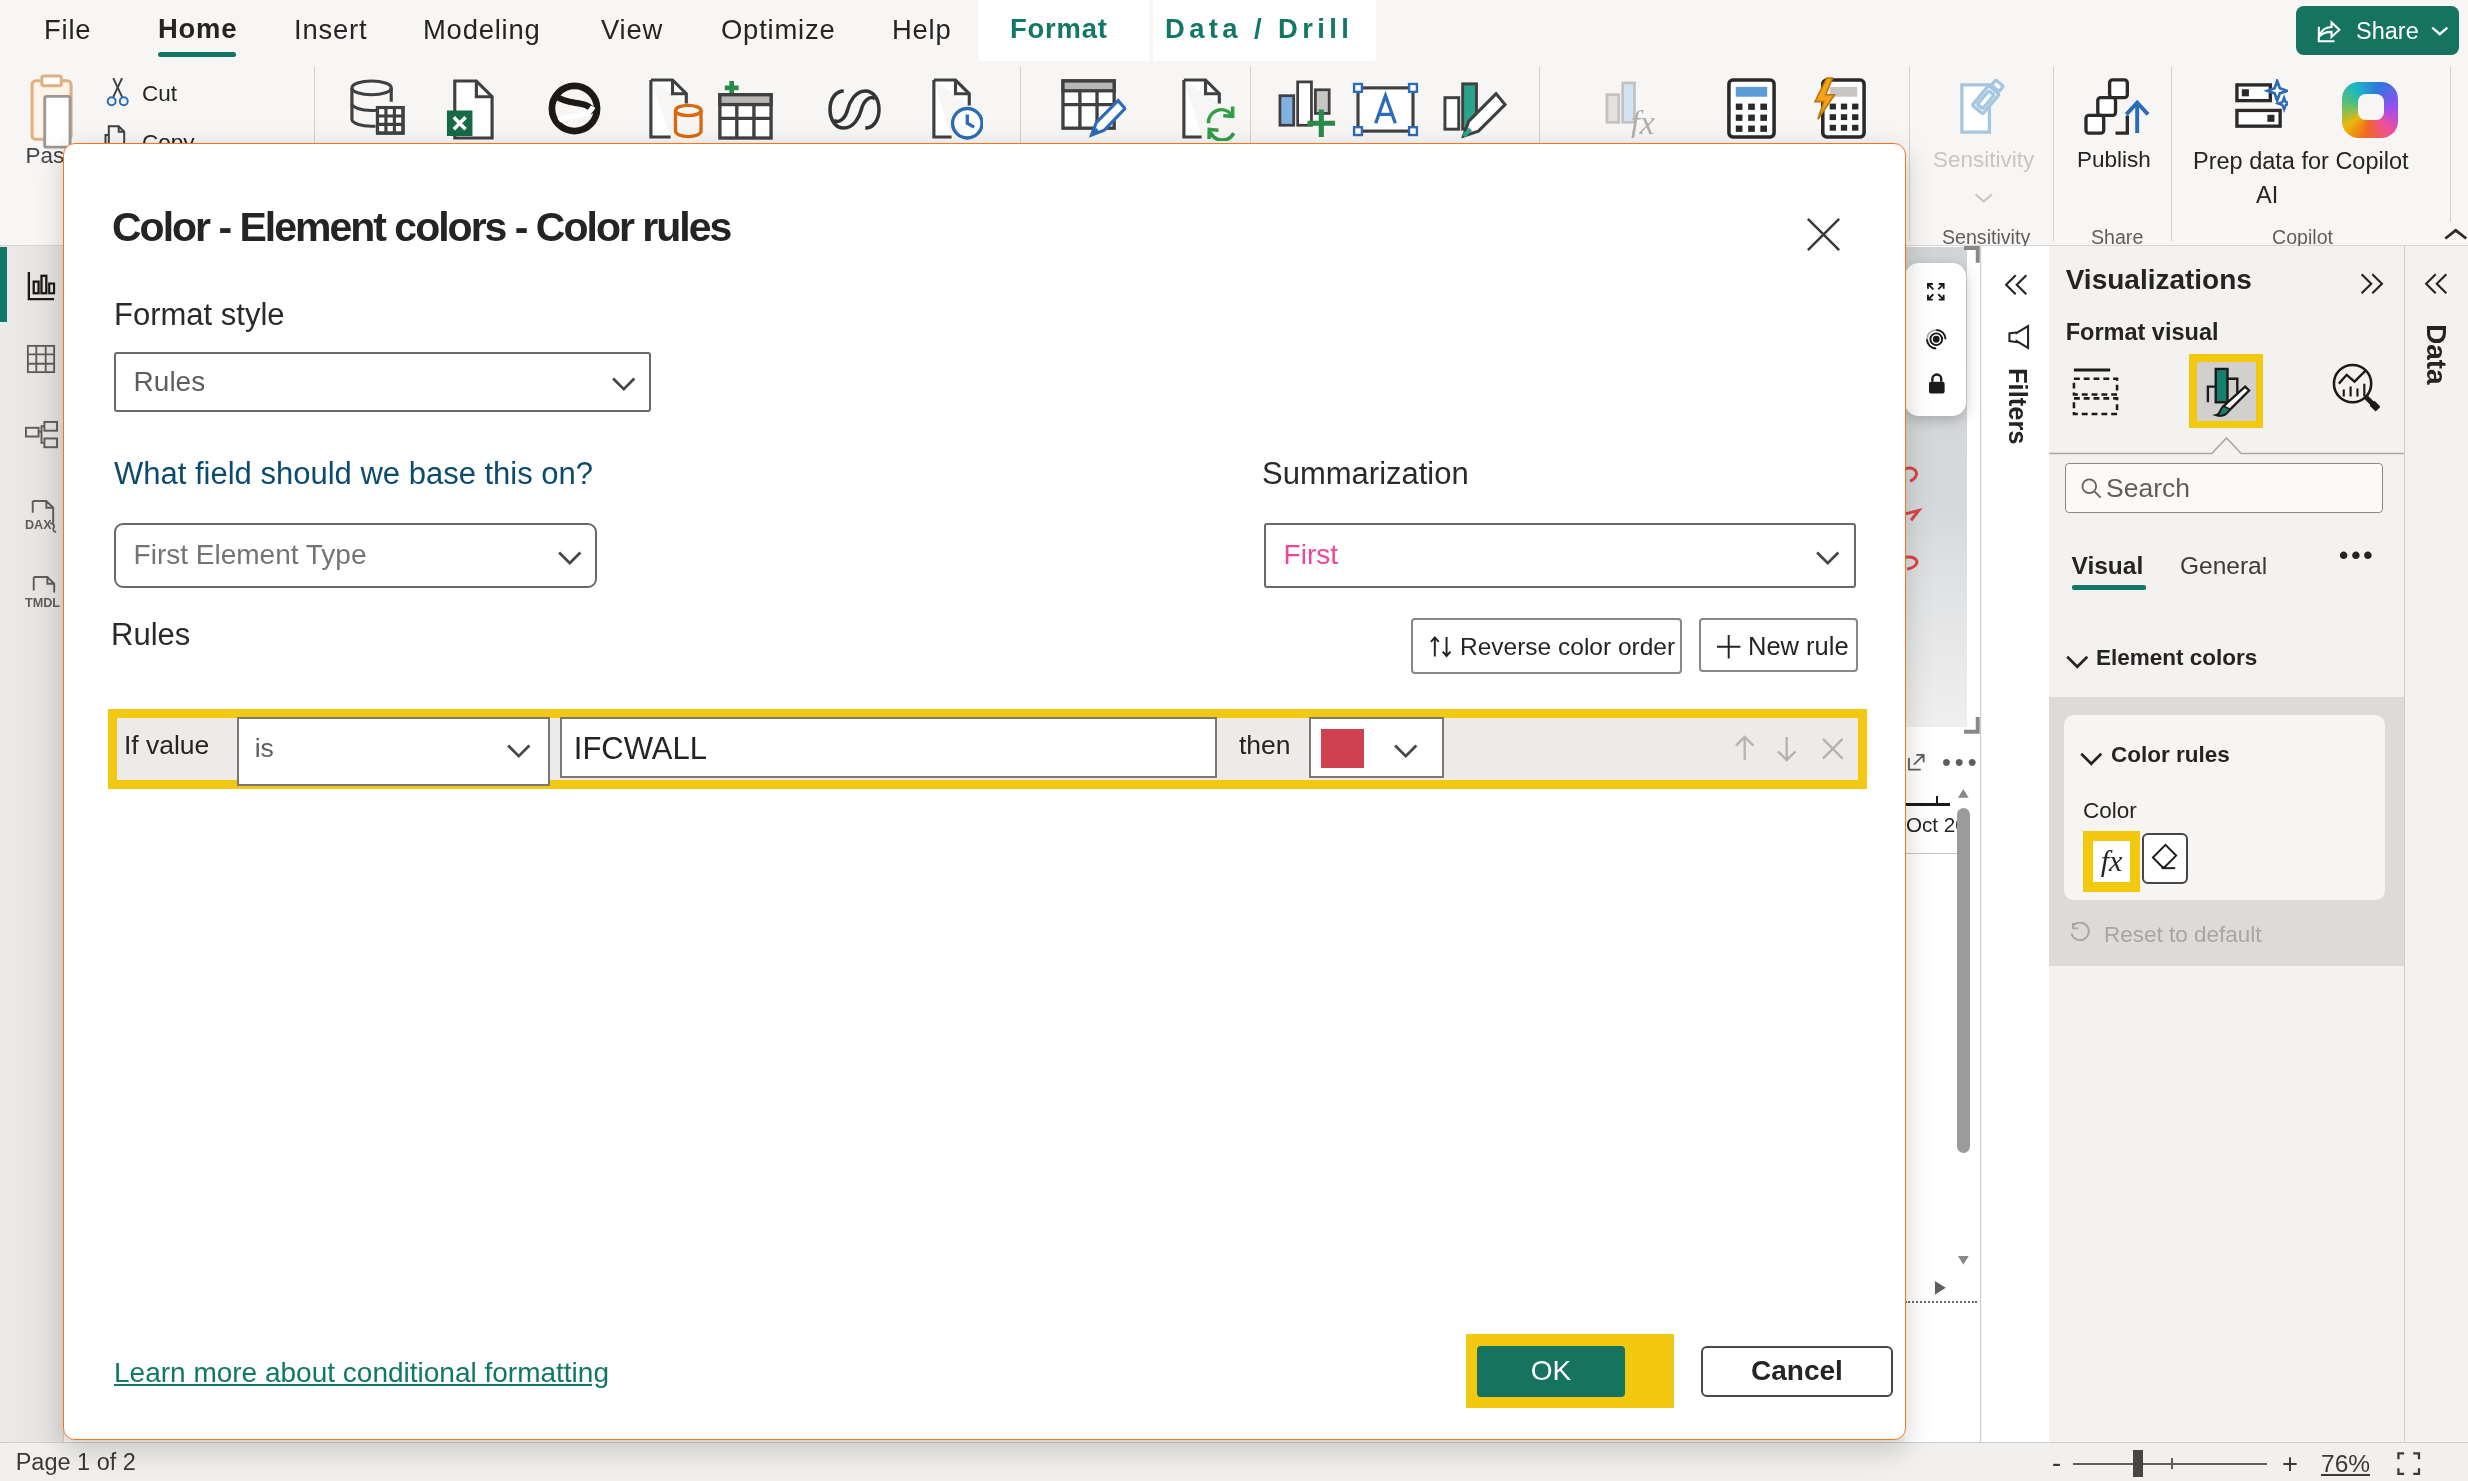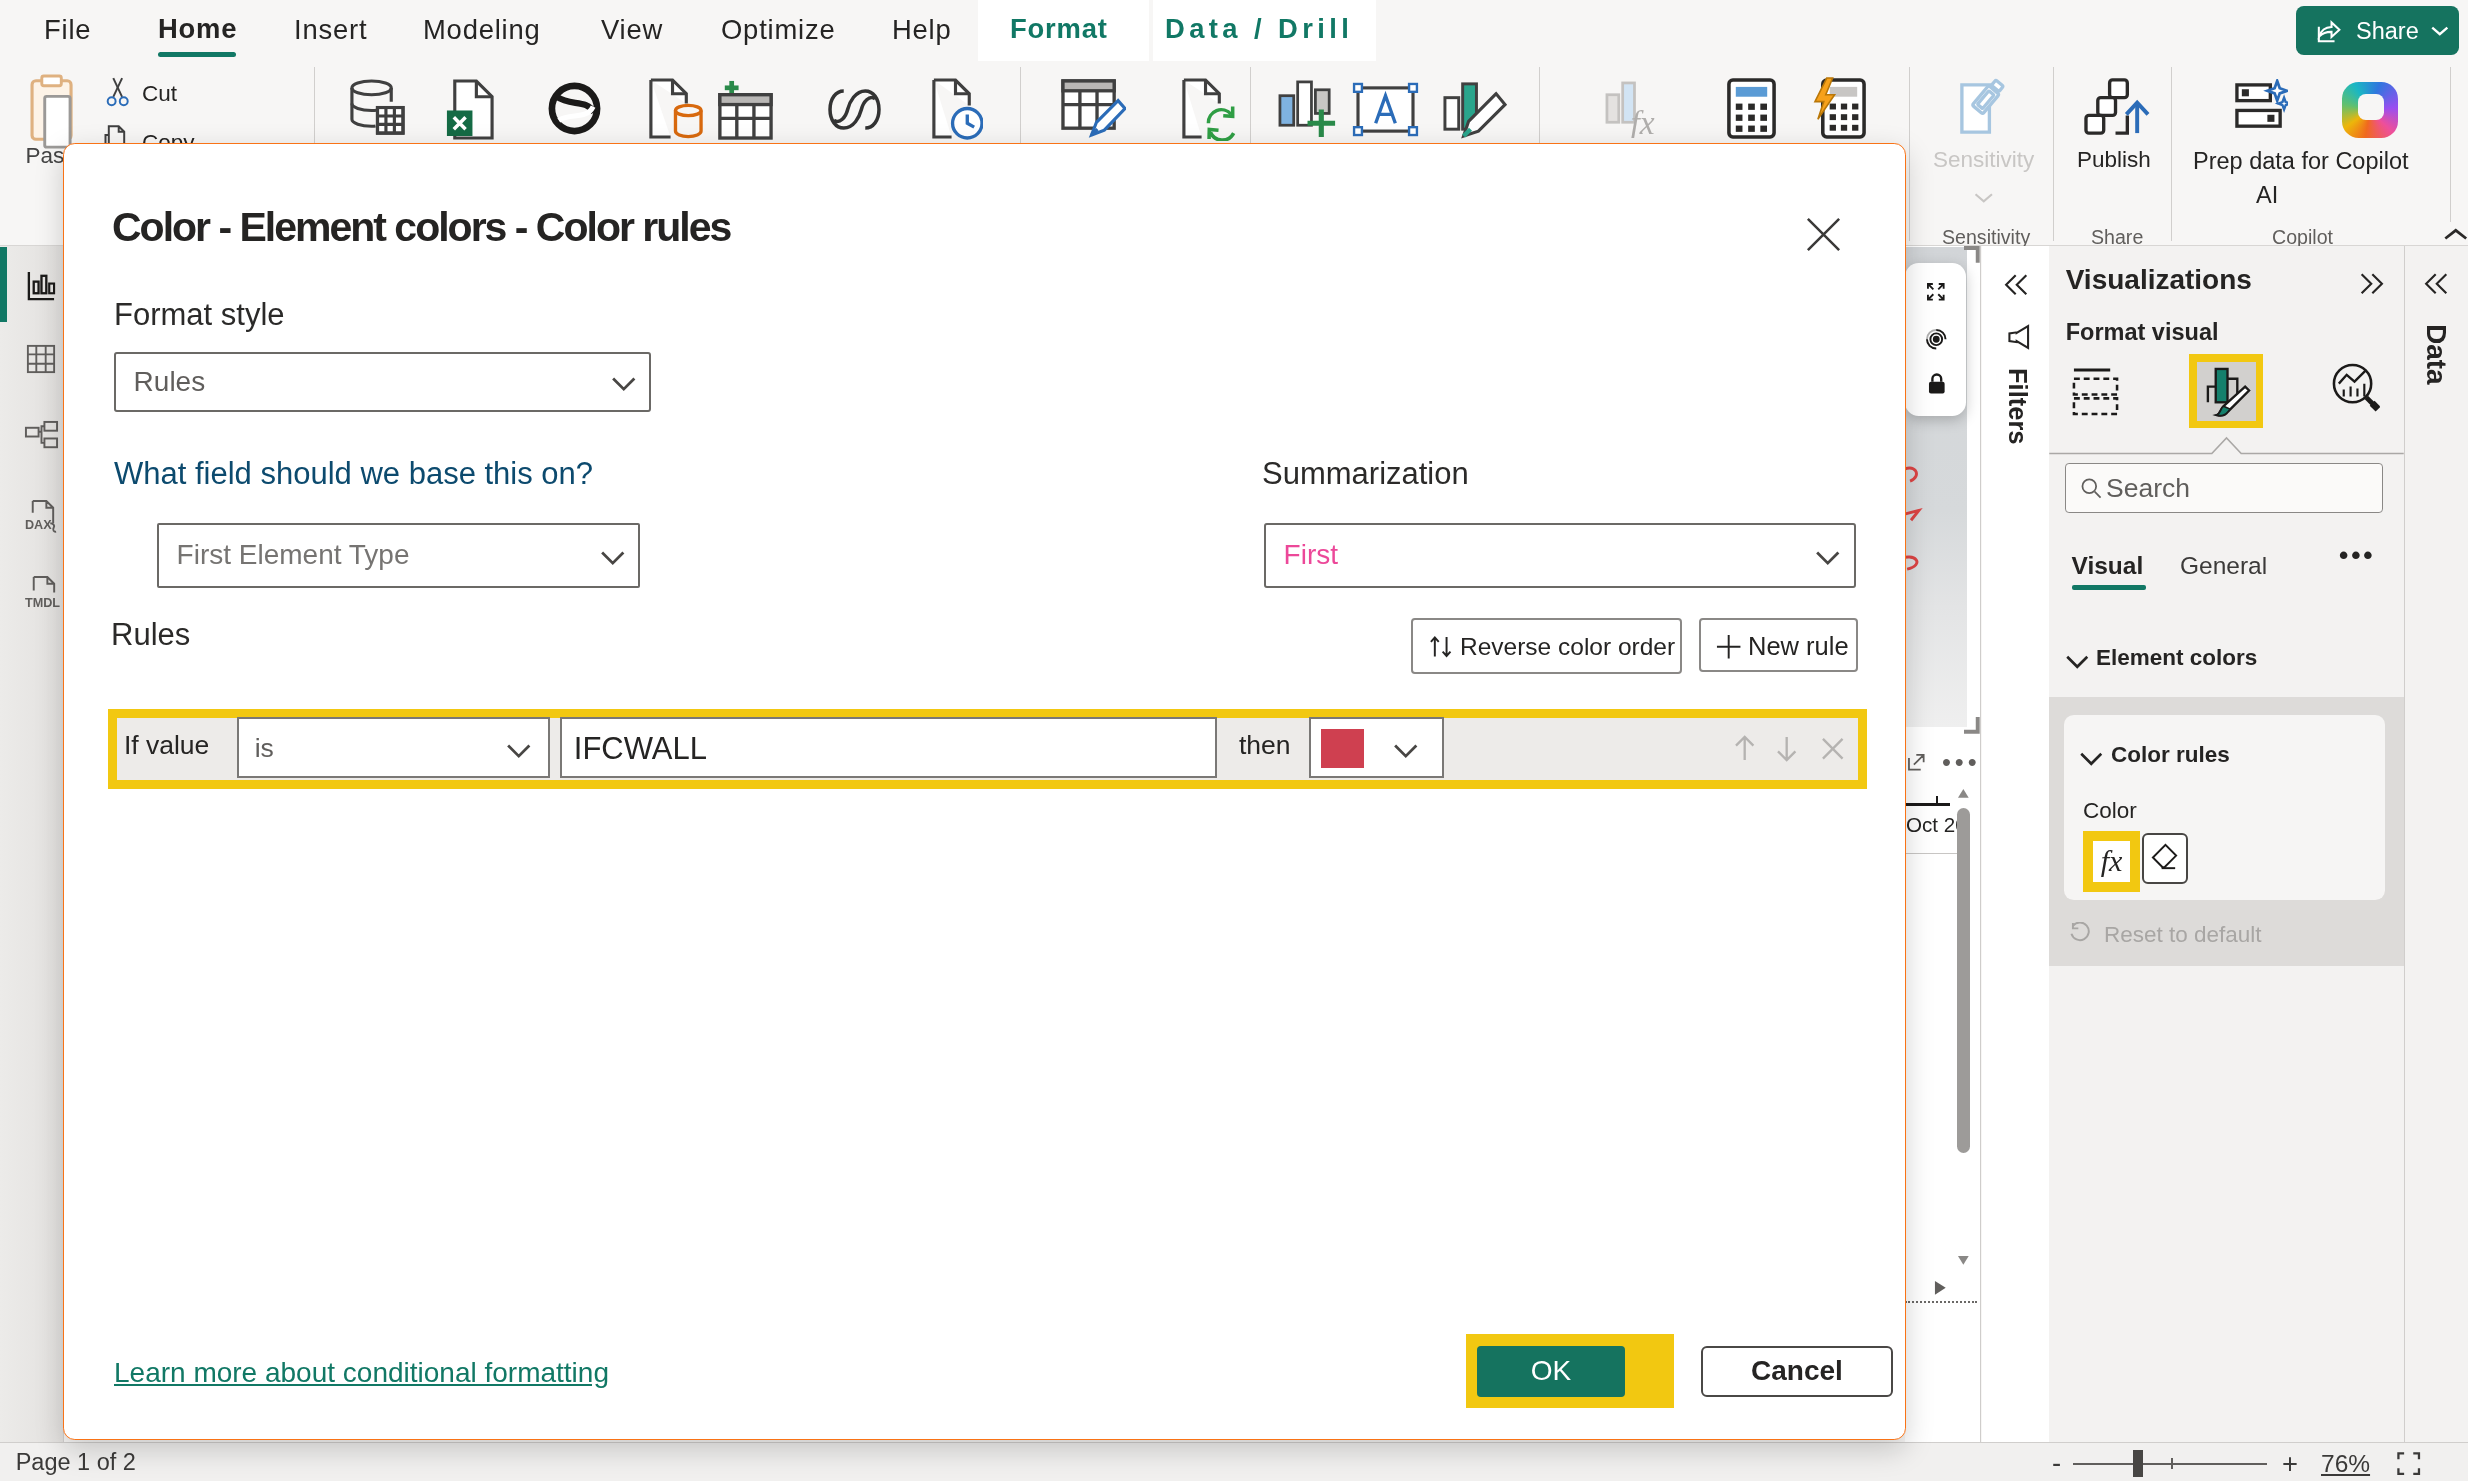--- a/index.html
+++ b/index.html
@@ -458,21 +458,21 @@
 
   <div class="abs" style="left:50px;top:153px;font-size:31px;color:#2b2a29;">Format style</div>
   <div class="abs" style="left:50px;top:208px;width:537px;height:60px;border:2px solid #6b6966;border-radius:2.9px;background:#fff;">
     <div class="abs" style="left:17.6px;top:11.8px;font-size:28px;color:#605e5c;">Rules</div>
     <svg class="abs" style="left:495px;top:21.6px;" width="25.5" height="16.7" viewBox="0 0 24 15" fill="none" stroke="#484644" stroke-width="2.6">
           <path d="M2 2 l10 10 10-10"></path>
         </svg>
   </div>
 
   <div class="abs" style="left:50px;top:312px;font-size:31px;color:#0c4a6e;">What field should we base this on?</div>
-  <div class="abs" style="left:50px;top:379px;width:483px;height:65px;border:2px solid #6b6966;border-radius:2px;background:#fff;margin-left:43px;">
+  <div class="abs" style="left:50px;top:379px;width:483px;height:65px;border:2px solid #6b6966;border-radius:9px;background:#fff;">
     <div class="abs" style="left:17.6px;top:13.7px;font-size:28px;color:#767472;">First Element Type</div>
     <svg class="abs" style="left:441px;top:24.5px;" width="25.5" height="16.7" viewBox="0 0 24 15" fill="none" stroke="#484644" stroke-width="2.6">
           <path d="M2 2 l10 10 10-10"></path>
         </svg>
   </div>
 
   <div class="abs" style="left:1198px;top:312px;font-size:31px;color:#2b2a29;">Summarization</div>
   <div class="abs" style="left:1200px;top:379px;width:592px;height:65px;border:2px solid #6b6966;border-radius:2.9px;background:#fff;">
     <div class="abs" style="left:17.6px;top:13.7px;font-size:28px;color:#ec4899;">First</div>
     <svg class="abs" style="left:549px;top:24.5px;" width="25.5" height="16.7" viewBox="0 0 24 15" fill="none" stroke="#484644" stroke-width="2.6">
@@ -490,21 +490,21 @@
   </div>
   <div class="abs" style="left:1635px;top:474px;width:159px;height:54px;border:2px solid #8a8886;border-radius:3.9px;background:#fff;">
     <svg class="abs" style="left:13.7px;top:12.7px;" width="27.4" height="27.4" viewBox="0 0 28 28" fill="none" stroke="#252423" stroke-width="2">
           <path d="M14 2 V26 M2 14 H26"></path>
         </svg>
     <div class="abs" style="left:47px;top:11.8px;font-size:25.5px;white-space:nowrap;">New rule</div>
   </div>
 
   <div class="abs" style="left:44px;top:565px;width:1759px;height:80px;background:#edebe9;border:9.8px solid #f2c811;">
     <div class="abs" style="left:6.9px;top:11.8px;font-size:26.5px;color:#252423;">If value</div>
-    <div class="abs" style="left:120px;top:-1px;width:313px;height:61px;background:#fff;border:2px solid #7a7876;">
+    <div class="abs" style="left:120px;top:-1px;width:313px;height:69px;background:#fff;border:2px solid #7a7876;">
       <div class="abs" style="left:15.7px;top:13.7px;font-size:26.5px;color:#605e5c;">is</div>
       <svg class="abs" style="left:267px;top:23.5px;" width="25.5" height="16.7" viewBox="0 0 24 15" fill="none" stroke="#484644" stroke-width="2.6">
             <path d="M2 2 l10 10 10-10"></path>
           </svg>
     </div>
     <div class="abs" style="left:443px;top:-1px;width:657px;height:61px;background:#fff;border:2px solid #7a7876;">
       <div class="abs" style="left:11.8px;top:11.8px;font-size:31px;color:#252423;">IFCWALL</div>
     </div>
     <div class="abs" style="left:1122px;top:11.8px;font-size:26.5px;color:#252423;">then</div>
     <div class="abs" style="left:1192px;top:-1px;width:135px;height:61px;background:#fff;border:2px solid #7a7876;">

